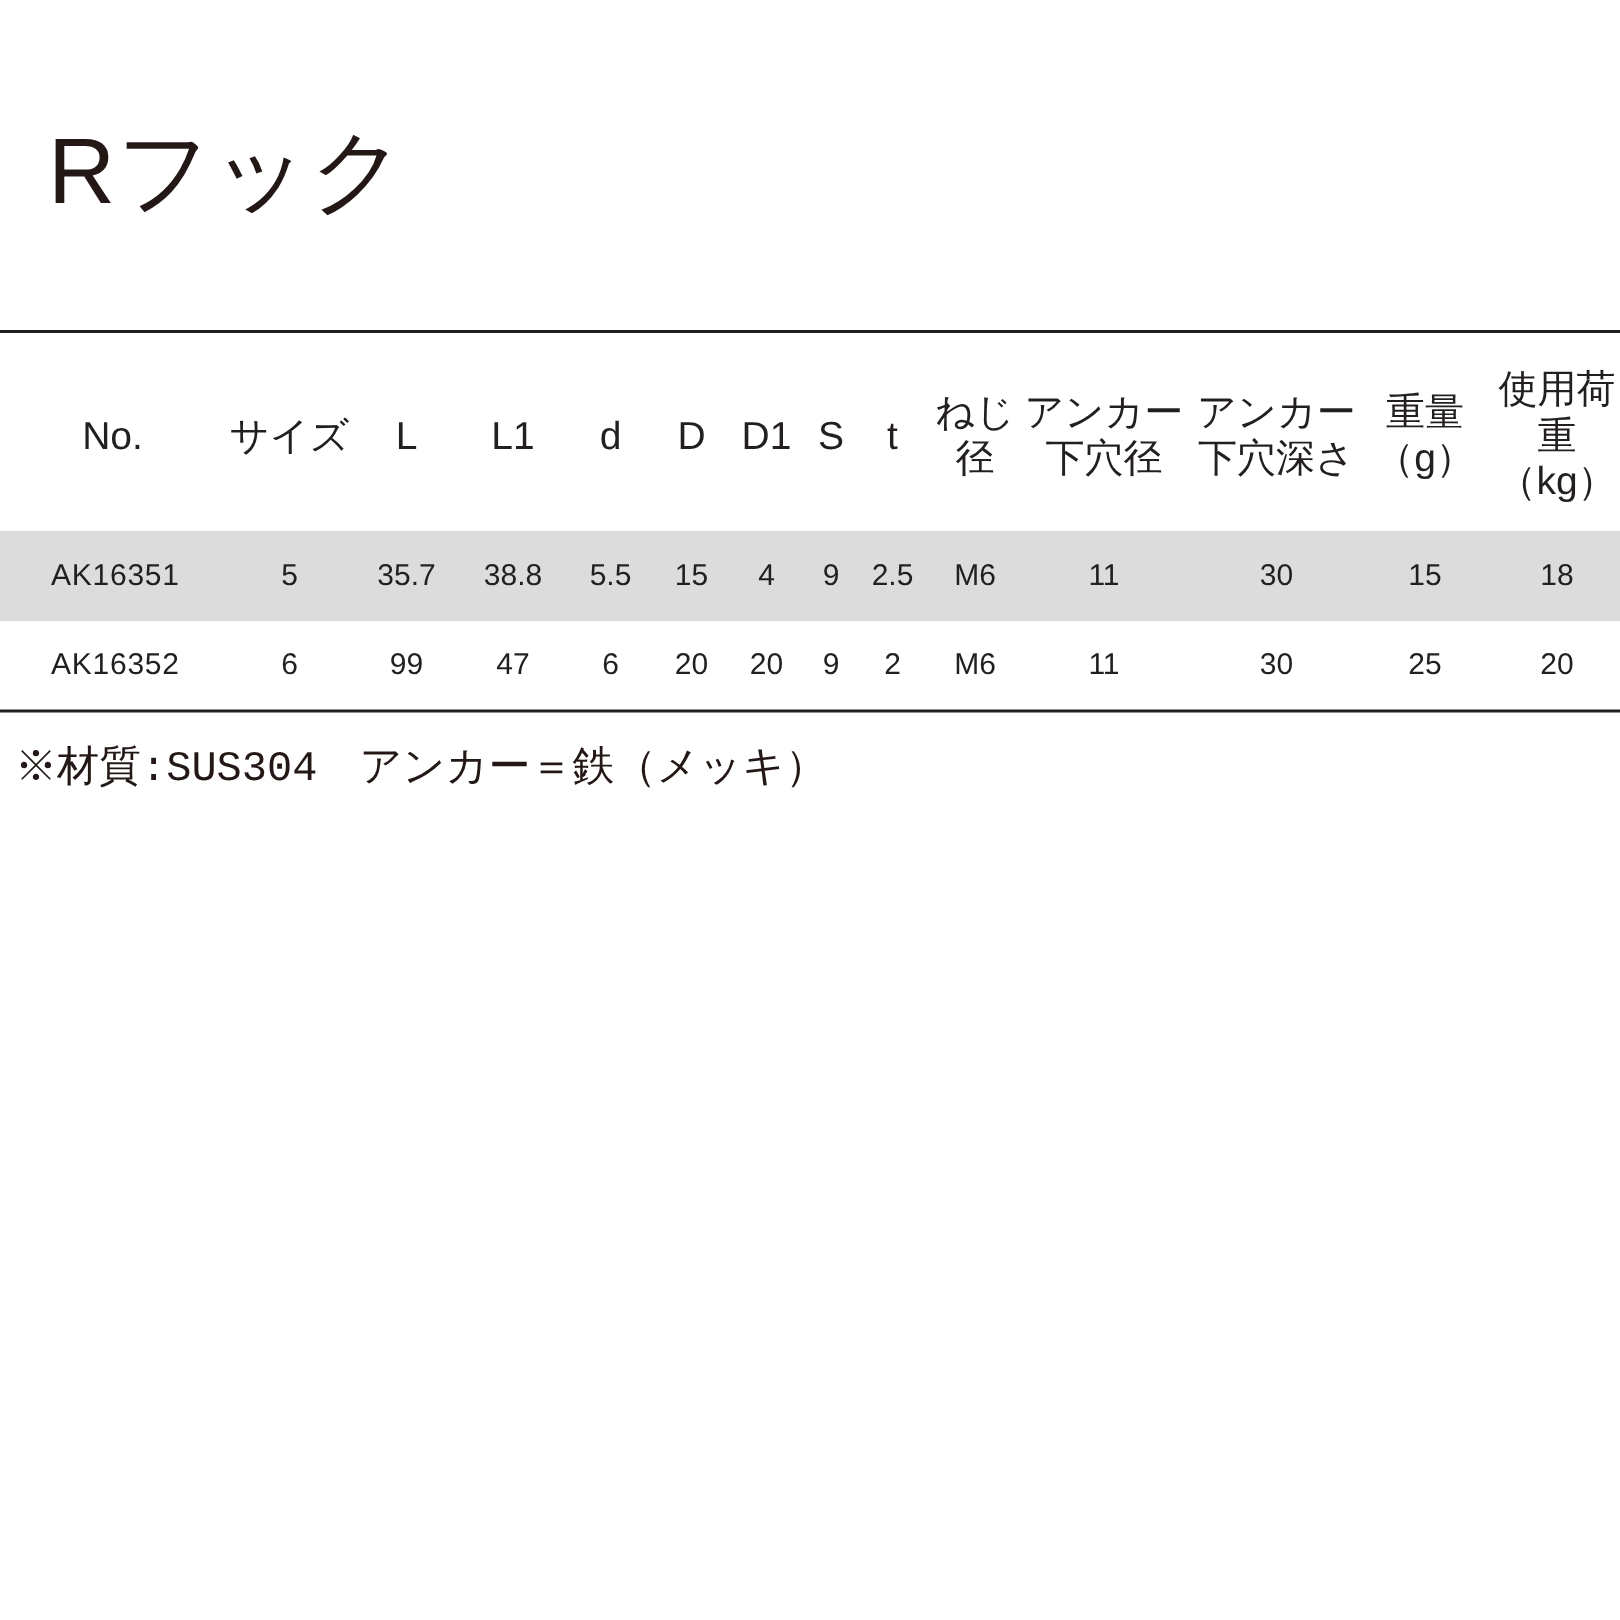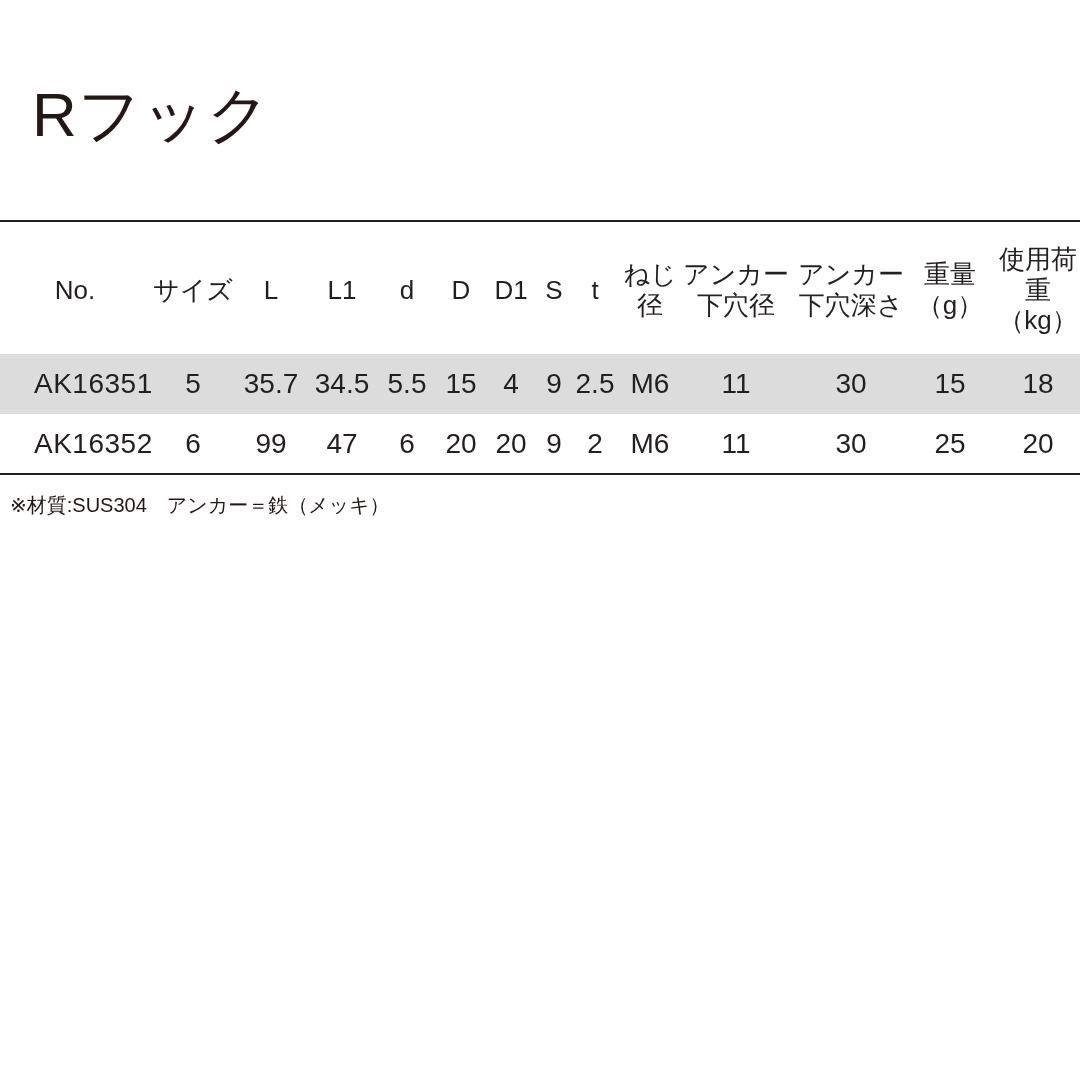--- a/index.html
+++ b/index.html
@@ -57,21 +57,21 @@
   table.spec tbody tr {
     height: 60px;
   }
   table.spec tbody tr.shaded {
     background: #dcdcdc;
   }
   table.spec tbody tr:last-child {
     border-bottom: 2px solid #231f20;
   }
   table.spec tbody td {
-    font-size: 28px;
+    font-size: 20px;
     text-align: center;
     color: #231f20;
     padding: 0;
     white-space: nowrap;
   }
   table.spec tbody td.no-cell {
     text-align: left;
     padding-left: 34px;
     letter-spacing: 0.5px;
   }
@@ -89,23 +89,24 @@
   col.c-anchor1{ width: 108px; }
   col.c-anchor2{ width: 122px; }
   col.c-weight { width: 76px; }
   col.c-load   { width: 100px; }
 
   
   #footnote {
     position: absolute;
     left: 10px;
     top: 492px;
-    font-size: 20px;
+    font-size: 28px;
     color: #231815;
     white-space: pre;
+    font-family: Liberation Mono, monospace;
   }
 
   
   #drawing {
     position: absolute;
     left: 0;
     top: 540px;
     width: 1080px;
     height: 480px;
   }
@@ -165,21 +166,21 @@
 （g）</th>
         <th>使用荷重
 （kg）</th>
       </tr>
     </thead>
     <tbody>
       <tr class="shaded">
         <td class="no-cell">AK16351</td>
         <td>5</td>
         <td>35.7</td>
-        <td>34.5</td>
+        <td>38.8</td>
         <td>5.5</td>
         <td>15</td>
         <td>4</td>
         <td>9</td>
         <td>2.5</td>
         <td>M6</td>
         <td>11</td>
         <td>30</td>
         <td>15</td>
         <td>18</td>

